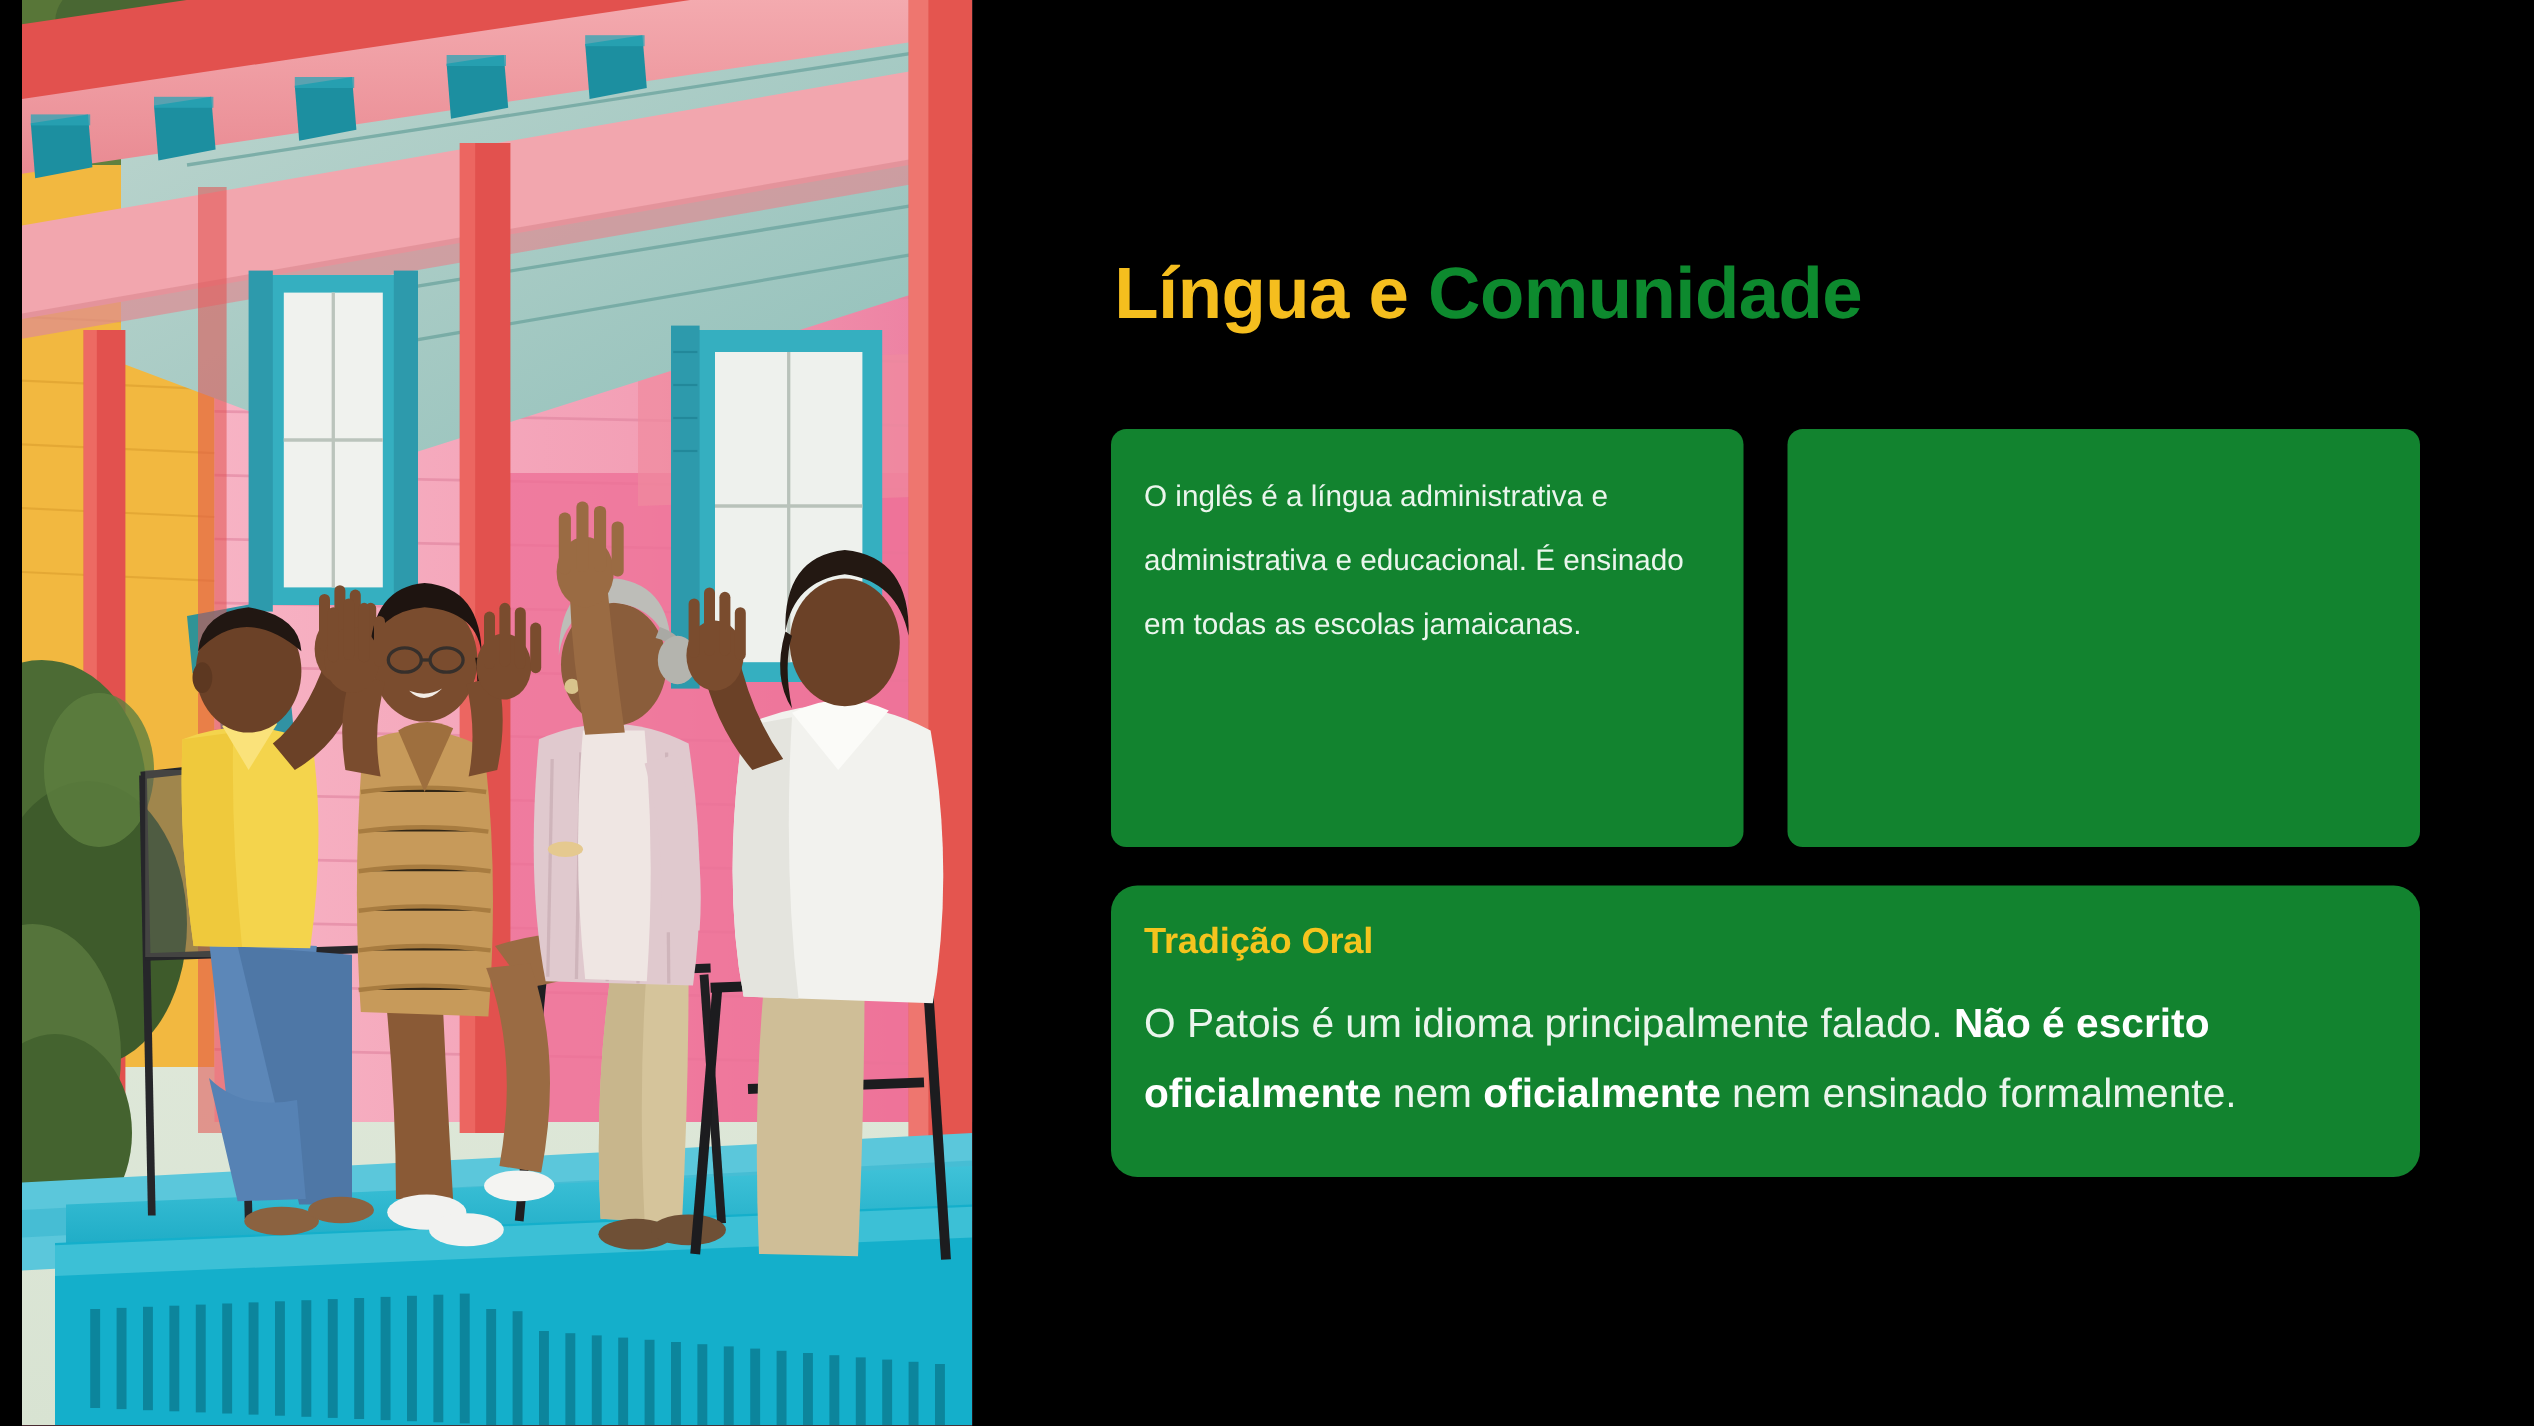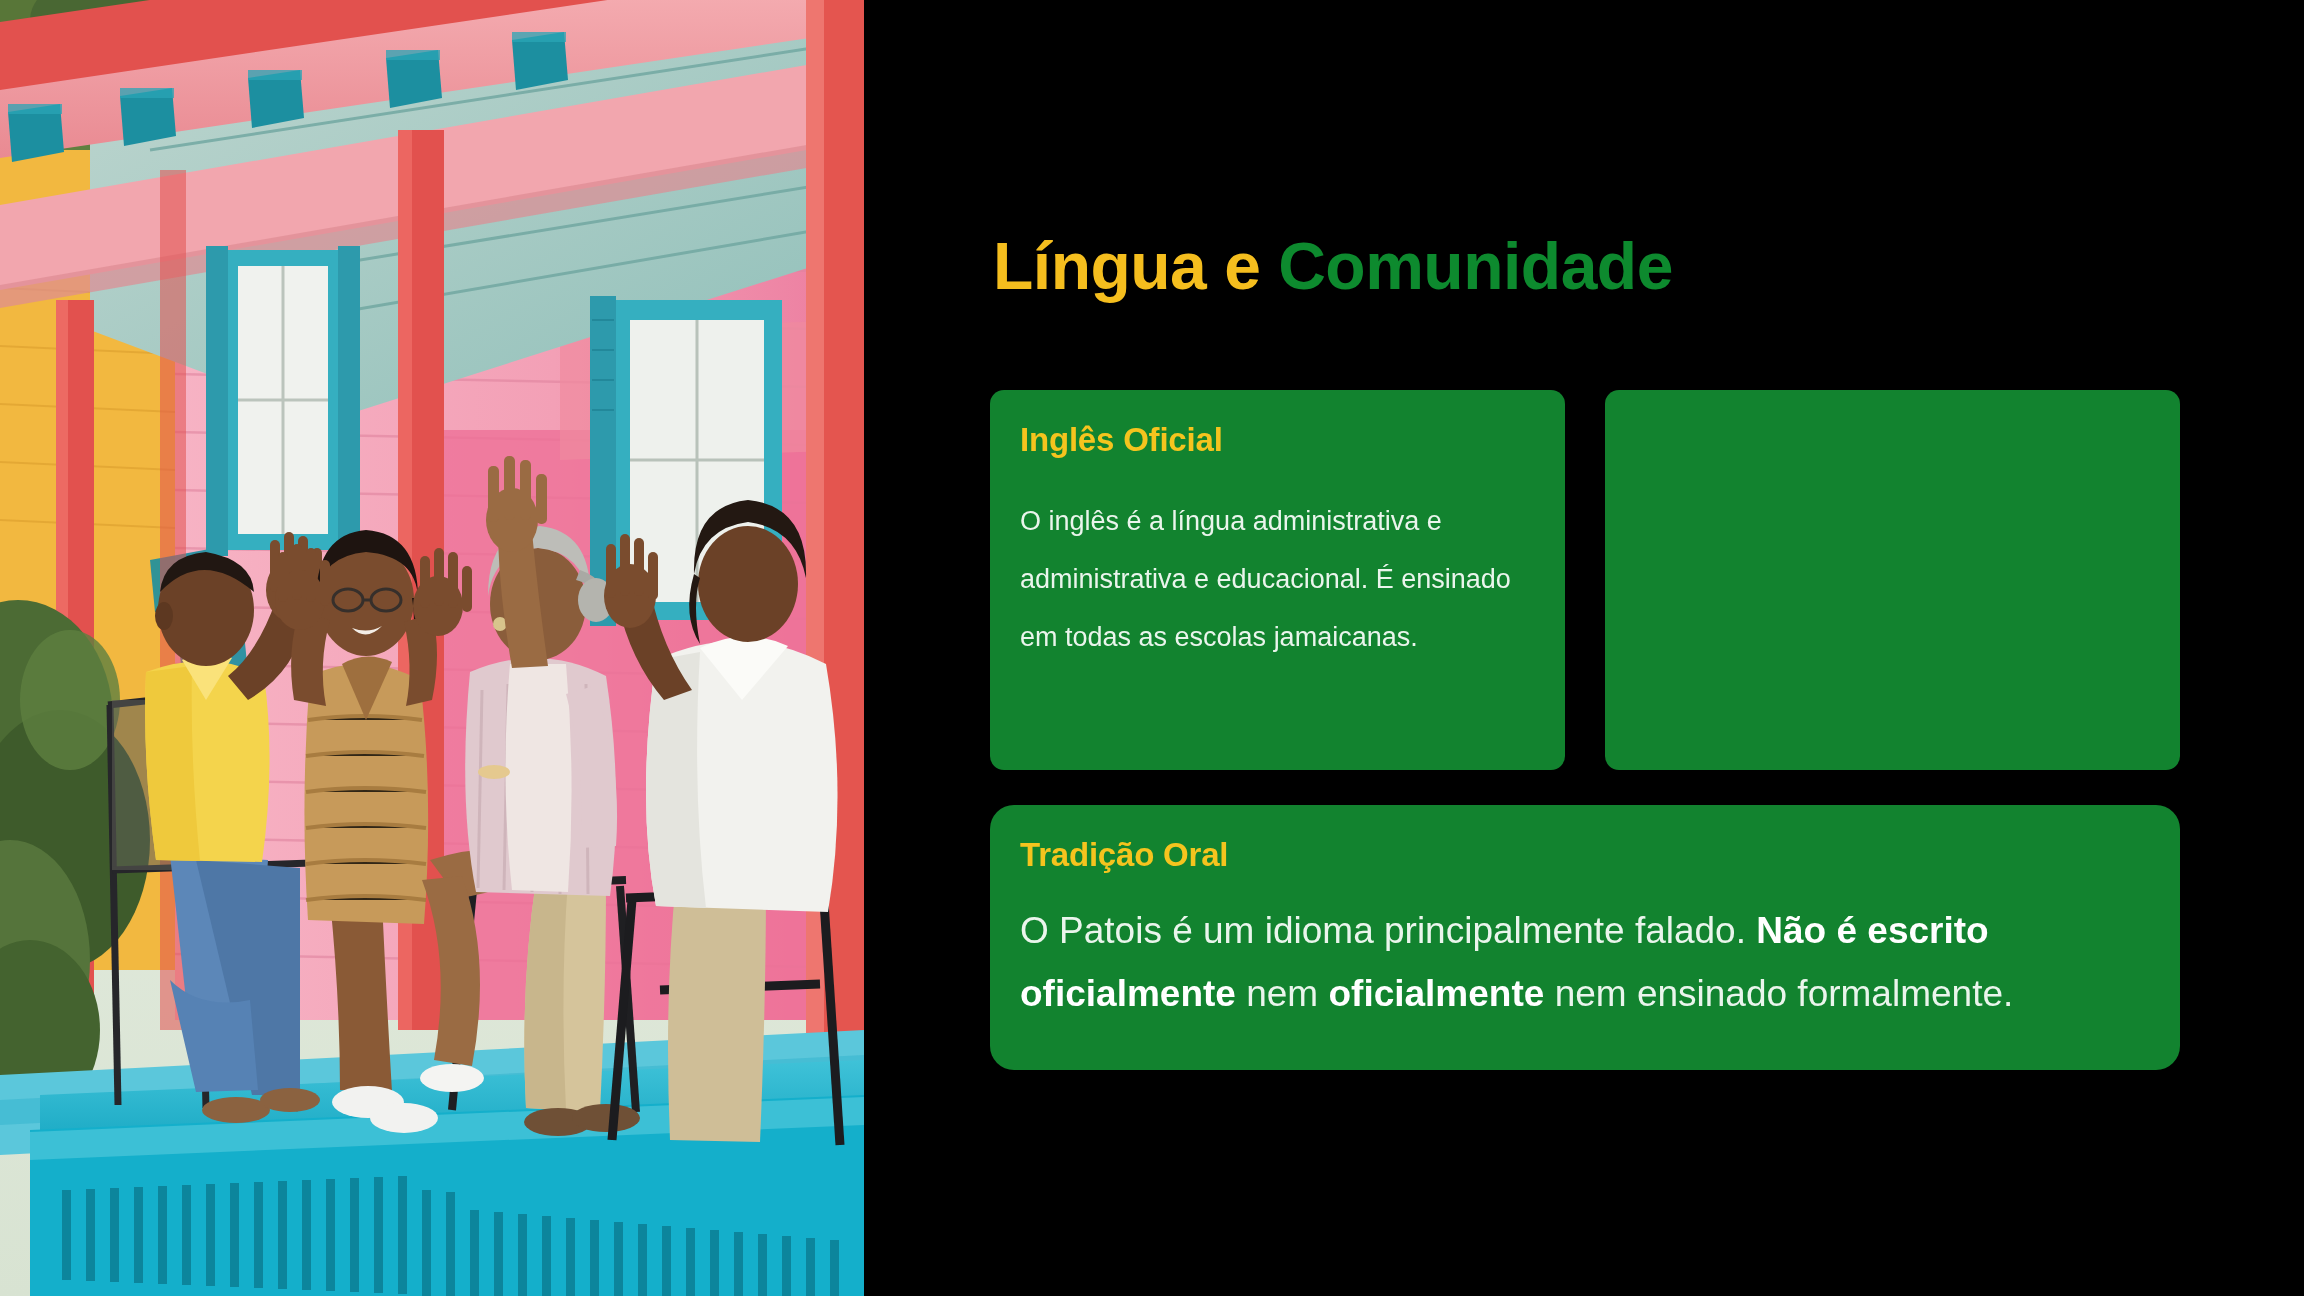--- a/index.html
+++ b/index.html
@@ -16,20 +16,21 @@
     font-family: "Liberation Sans", "DejaVu Sans", sans-serif;
   }
 
   .slide {
     position: relative;
     width: 2304px;
     height: 1296px;
     background: #000000;
     display: flex;
     flex-direction: row;
+    padding-left: 20px;
   }
 
   
   .photo-panel {
     position: relative;
     width: 864px;
     height: 1296px;
     overflow: hidden;
     flex: 0 0 864px;
     background: #c8607a;
@@ -467,21 +468,20 @@
 
     <h1 class="page-title">
       <span class="title-part-1">Língua e </span><span class="title-part-2">Comunidade</span>
     </h1>
 
     <div class="cards-area">
 
       <div class="card-row row-1">
 
         <div class="card half">
-          <div class="card-title">Inglês Oficial</div>
           <div class="card-body">
             <span>O inglês é a língua administrativa e administrativa e educacional. É ensinado em todas as escolas jamaicanas.</span>
           </div>
         </div>
 
         <div class="card half">
         </div>
 
       </div>
 

